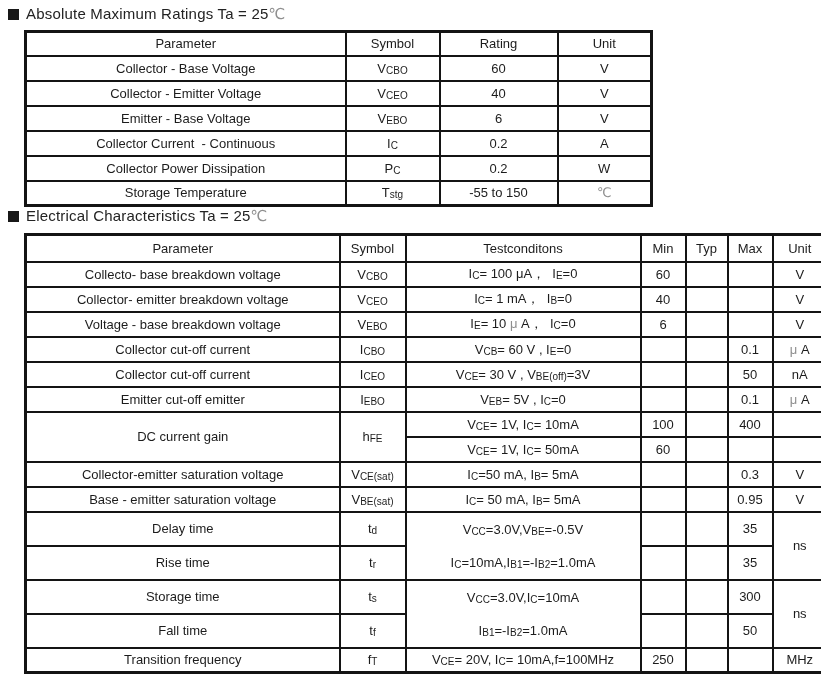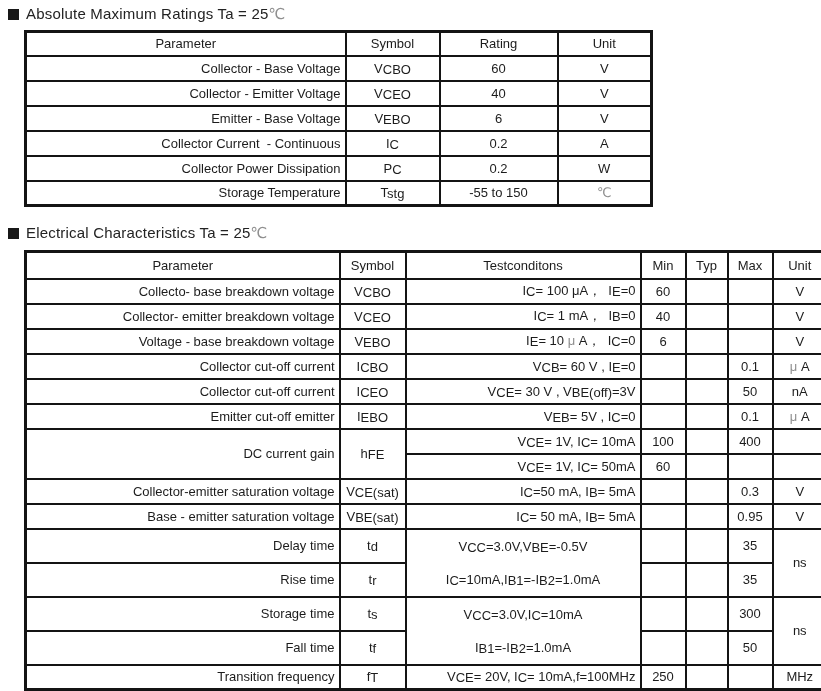--- a/index.html
+++ b/index.html
@@ -13,52 +13,52 @@
   .section-title{
     display:flex;align-items:center;
     font-size:15px;color:#232323;letter-spacing:0.2px;
     margin-left:8px;
   }
   .section-title .sq{
     display:inline-block;width:11px;height:11px;background:#181818;
     margin-right:7px;flex:0 0 auto;
   }
   .t1-title{padding-top:5px;}
-  .t2-title{margin-top:17px;}
+  .t2-title{margin-top:0;}
 
   table{
     border-collapse:collapse;table-layout:fixed;
     border:3px solid #141414;
     margin-left:24px;
   }
   .t1{margin-top:7px;width:626px;}
   .t2{margin-top:8px;width:802px;}
 
   td,th{
     border:2px solid #141414;
     font-size:13px;font-weight:normal;
     padding:0 4px;height:25px;box-sizing:border-box;
     vertical-align:middle;color:#1c1c1c;
     overflow:hidden;
   }
   .t1 thead th{height:24px;}
   .t2 thead th{height:27px;}
   th{text-align:center;}
   td{text-align:center;}
-  td.left{text-align:right;white-space:pre-wrap;}
+  td.left{text-align:center;white-space:pre-wrap;}
 
   
   td.tc-merged{padding:0;vertical-align:top;}
   td.tc-merged .tc-line{
     height:25px;line-height:25px;padding:4px 4px;
     text-align:center;white-space:pre-wrap;
   }
 
   sub.ss{
-    font-size:13px;line-height:0;
+    font-size:10px;line-height:0;
     vertical-align:baseline;position:relative;top:1px;letter-spacing:0;
   }
   .gy{color:#8f8f8f;}
 </style>
 </head>
 <body>
 
 <div class="doc">
 
   <div class="section-title t1-title">

